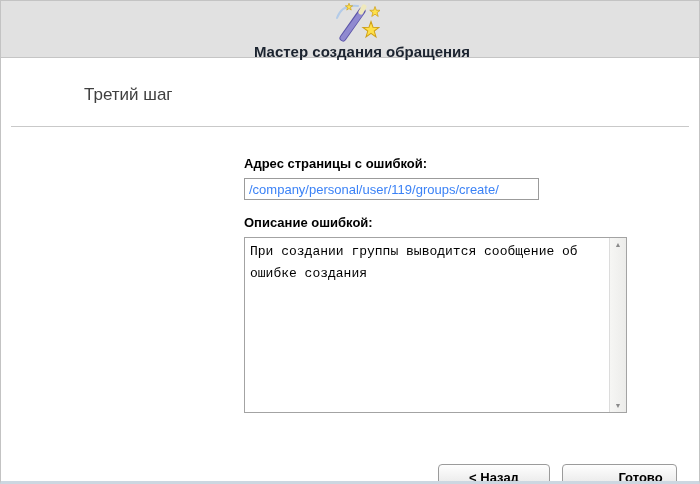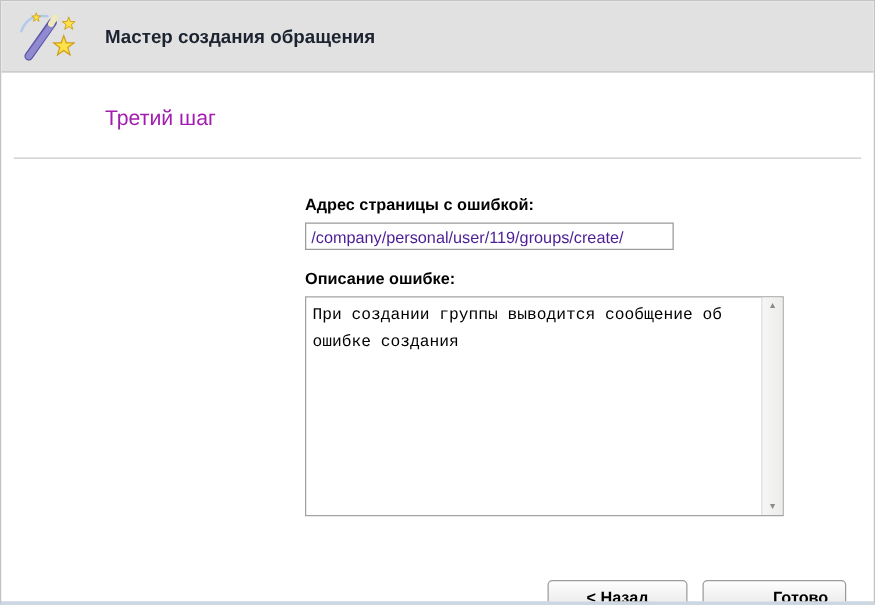--- a/index.html
+++ b/index.html
@@ -19,40 +19,41 @@
     overflow: hidden;
   }
   
   .header {
     height: 57px;
     background: #e1e1e1;
     border-bottom: 1px solid #c5c5c5;
     display: flex;
     align-items: center;
     box-sizing: border-box;
+    flex-direction: column;
   }
   .wand-icon {
     margin-left: 13px;
     width: 46px;
     height: 42px;
     flex: 0 0 auto;
   }
   .header-title {
     margin-left: 24px;
     font-size: 15px;
     font-weight: bold;
     color: #1c2430;
   }
   
   .step-title {
     position: absolute;
     left: 83px;
     top: 84px;
     font-size: 17px;
-    color: #a21caf;
+    color: #404040;
   }
   .divider {
     position: absolute;
     left: 10px;
     right: 10px;
     top: 125px;
     height: 1px;
     background: #c9c9c9;
   }
   .form {
@@ -69,21 +70,21 @@
     margin-bottom: 7px;
   }
   .url-input {
     width: 295px;
     height: 22px;
     box-sizing: border-box;
     border: 1px solid #9b9b9b;
     padding: 2px 4px;
     font-family: "Liberation Sans", sans-serif;
     font-size: 13px;
-    color: #4c1d95;
+    color: #3b82f6;
     background: #ffffff;
   }
   .desc-label {
     margin-top: 15px;
   }
   .textarea-wrap {
     margin-top: 4px;
     width: 383px;
     height: 176px;
     box-sizing: border-box;
@@ -160,21 +161,21 @@
     <div class="header-title">Мастер создания обращения</div>
   </div>
 
   <div class="step-title">Третий шаг</div>
   <div class="divider"></div>
 
   <div class="form">
     <div class="field-label">Адрес страницы с ошибкой:</div>
     <input class="url-input" type="text" value="/company/personal/user/119/groups/create/" style="">
 
-    <div class="field-label desc-label">Описание ошибке:</div>
+    <div class="field-label desc-label">Описание ошибкой:</div>
     <div class="textarea-wrap">
       <textarea class="desc-textarea" style="">При создании группы выводится сообщение об ошибке создания</textarea>
       <div class="scrollbar">
         <div class="scroll-arrow">▲</div>
         <div class="scroll-arrow">▼</div>
       </div>
     </div>
   </div>
 
   <button class="btn btn-back">&lt; Назад</button>

